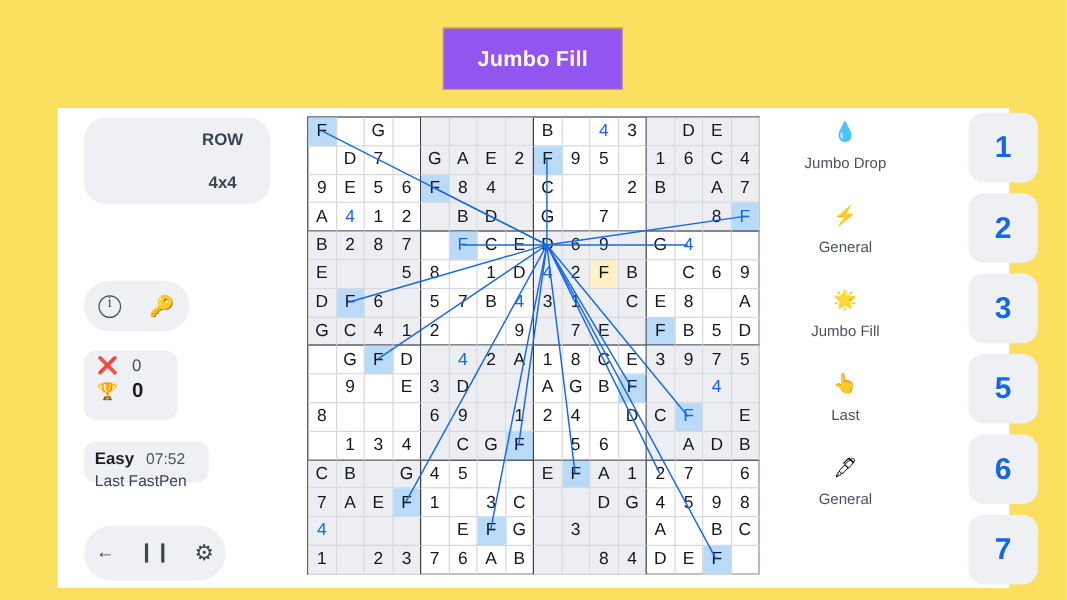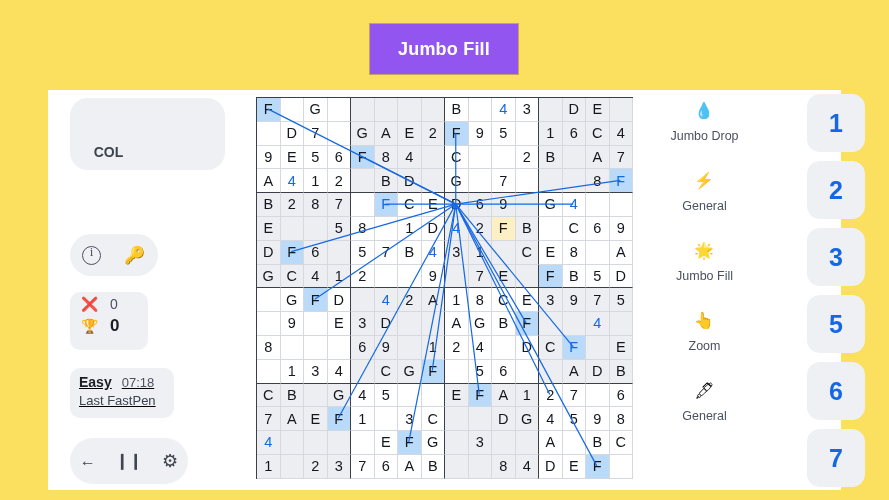--- a/index.html
+++ b/index.html
@@ -92,25 +92,24 @@
   }
   .statbox .r1 { left: 8px; top: 4px; }
   .statbox .r2 { left: 8px; top: 24px; }
   .statbox .gi { width: 24px; font-size: 14px; text-align: center; }
   .statbox .gv { font-size: 14px; color: #4b5160; margin-left: 8px; }
   .statbox .gv2 { font-size: 17px; font-weight: bold; color: #1a1d24; margin-left: 8px; }
 
   .infopill {
     position: absolute;
     left: 12px; top: 270px;
-    width: 104px; height: 50px;
+    width: 104px; height: 34px;
     background: #eef0f3;
     border-radius: 10px;
     padding: 6px 9px;
-    text-decoration: underline;
   }
   .infopill .l1 { display: flex; align-items: baseline; gap: 10px; }
   .infopill .diff { font-size: 14px; font-weight: bold; color: #1a1d24; }
   .infopill .time { font-size: 13px; color: #4b5160; }
   .infopill .l2 { font-size: 13px; color: #3b4250; margin-top: 3px; }
 
   .ctrlpill {
     position: absolute;
     left: 12px; top: 340px;
     width: 118px; height: 46px;
@@ -176,21 +175,22 @@
 
 <div id="banner">
   <span class="txt">Jumbo Fill</span>
 </div>
 
 <div id="card">
 
   <div id="leftpanel">
 
     <div class="modepill">
-      <div class="cell c10">COL</div>
+      <div class="cell c01">ROW</div>
+      <div class="cell c11">4x4</div>
     </div>
 
     <div class="smallpill">
       <span class="ico-info"></span>
       <span class="ico-key">🔑</span>
     </div>
 
     <div class="statbox">
       <div class="row r1">
         <span class="gi">❌</span>
@@ -198,21 +198,21 @@
       </div>
       <div class="row r2">
         <span class="gi">🏆</span>
         <span class="gv2">0</span>
       </div>
     </div>
 
     <div class="infopill">
       <div class="l1">
         <span class="diff">Easy</span>
-        <span class="time">07:18</span>
+        <span class="time">07:52</span>
       </div>
       <div class="l2">Last FastPen</div>
     </div>
 
     <div class="ctrlpill">
       <span class="c">←</span>
       <span class="c">❙❙</span>
       <span class="c gear">⚙</span>
     </div>
   </div>
@@ -504,21 +504,21 @@
       <div class="tool" style="top: 74px;">
         <span class="ti">⚡</span>
         <span class="tl">General</span>
       </div>
       <div class="tool" style="top: 144px;">
         <span class="ti">🌟</span>
         <span class="tl">Jumbo Fill</span>
       </div>
       <div class="tool" style="top: 214px;">
         <span class="ti">👆</span>
-        <span class="tl">Zoom</span>
+        <span class="tl">Last</span>
       </div>
       <div class="tool" style="top: 284px;">
         <span class="ti">🖋</span>
         <span class="tl">General</span>
       </div>
     </div>
   <div id="numpad">
       <div class="numbtn" style="top: 0px;">1</div>
       <div class="numbtn" style="top: 67px;">2</div>
       <div class="numbtn" style="top: 134px;">3</div>

